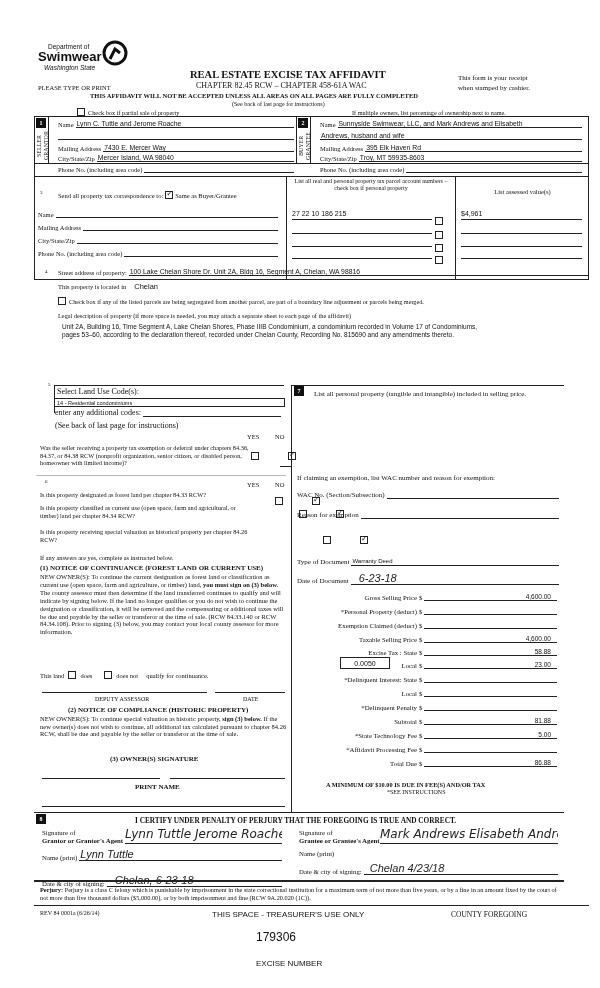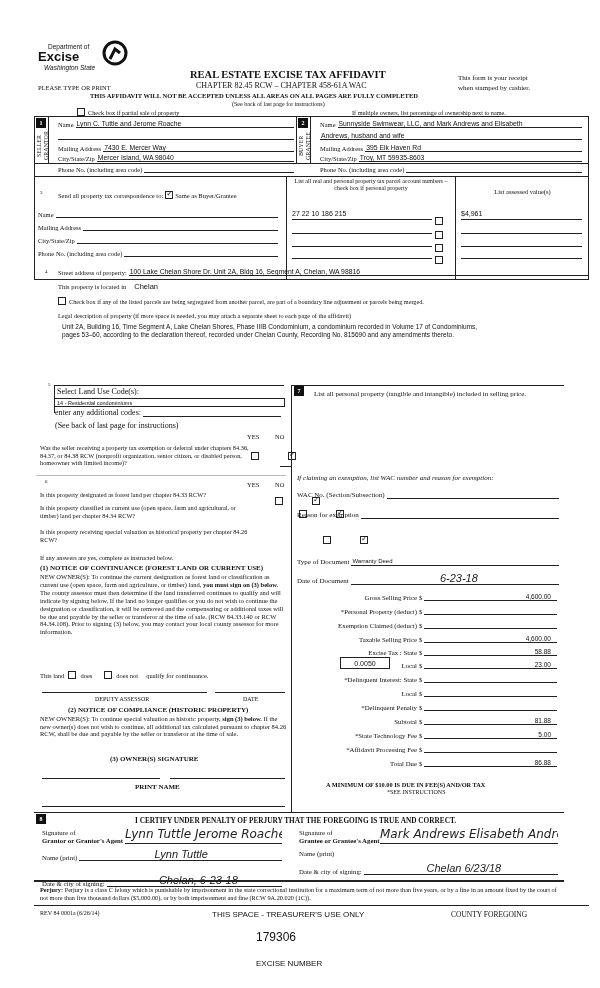--- a/index.html
+++ b/index.html
@@ -1,19 +1,19 @@
 <!DOCTYPE html>
 <html><head>
 <meta charset="utf-8">
 <style>
   * { box-sizing: border-box; margin: 0; padding: 0; }
   body { width: 600px; height: 988px; background: #fff; font-family: "Liberation Serif", serif; color: #111; position: relative; overflow: hidden; }
   .abs { position: absolute; }
   .sans { font-family: "Liberation Sans", sans-serif; }
-  .hand { font-family: "DejaVu Sans", sans-serif; font-style: italic; color: #222; text-align: center; }
+  .hand { font-family: "DejaVu Sans", sans-serif; font-style: italic; color: #222; }
   .fill { font-family: "Liberation Sans", sans-serif; font-size: 7px; }
   .line { border-bottom: 1px solid #222; }
   .cb { display: inline-block; width: 8px; height: 8px; border: 1px solid #222; vertical-align: middle; position: relative; }
   .cb.checked::after { content: "\2713"; position: absolute; top: -3px; left: 0px; font-size: 8px; font-family: "DejaVu Sans", sans-serif; }
   .secnum { background: #111; color: #fff; font-size: 6px; width: 10px; height: 10px; text-align: center; line-height: 10px; font-weight: bold; }
   .vlabel { writing-mode: vertical-rl; transform: rotate(180deg); font-size: 6px; text-align: center; line-height: 7px; }
   .row { position: absolute; display: flex; align-items: flex-end; font-size: 6.5px; }
   .row .lbl { white-space: nowrap; }
   .row .val { flex: 1; border-bottom: 1px solid #222; margin-left: 2px; height: 9px; font-family: "Liberation Sans", sans-serif; font-size: 6.8px; line-height: 9px; padding-left: 1px; }
   .money { position: absolute; display: flex; align-items: flex-end; font-size: 6.8px; }
@@ -23,21 +23,21 @@
   .q { position: absolute; font-size: 6.3px; line-height: 7.5px; width: 215px; }
 </style>
 </head>
 <body>
 
 
 
 
 <div class="abs sans" style="left:38px;top:38px;width:95px;height:40px;">
   <div class="abs" style="left:10px;top:5px;font-size:6.5px;">Department of</div>
-  <div class="abs" style="left:0;top:11px;font-size:13px;font-weight:bold;">Excise</div>
+  <div class="abs" style="left:0;top:11px;font-size:13px;font-weight:bold;">Swimwear</div>
   <div class="abs" style="left:6px;top:26px;font-size:6.5px;font-style:italic;">Washington State</div>
   <svg class="abs" style="left:64px;top:2px;" width="26" height="26" viewBox="0 0 26 26">
     <circle cx="13" cy="13" r="11" fill="none" stroke="#111" stroke-width="3"></circle>
     <path d="M8 19 L13 9 L18 13" fill="none" stroke="#111" stroke-width="3"></path>
   </svg>
 </div>
 <div class="abs" style="left:190px;top:69px;font-size:10.5px;font-weight:bold;">REAL ESTATE EXCISE TAX AFFIDAVIT</div>
 <div class="abs" style="left:38px;top:84px;font-size:6.5px;">PLEASE TYPE OR PRINT</div>
 <div class="abs" style="left:196px;top:81px;font-size:8px;">CHAPTER 82.45 RCW – CHAPTER 458-61A WAC</div>
 <div class="abs" style="left:458px;top:74px;font-size:7px;">This form is your receipt</div>
@@ -242,21 +242,21 @@
 
 
 <div class="abs" style="left:291px;top:385px;width:1px;height:428px;background:#222;"></div>
 
 
 <div class="abs" style="left:292px;top:385px;width:272px;border-top:1px solid #222;"></div>
 <div class="abs secnum" style="left:294px;top:386px;">7</div>
 <div class="abs" style="left:308px;top:389px;width:250px;font-size:7px;line-height:10px;text-indent:6px;">List all  personal property (tangible and intangible) included in selling price.</div>
 <div class="abs" style="left:300px;top:412px;width:260px;height:52px;"></div>
 <div class="abs" style="left:280px;top:466px;width:12px;border-top:1px solid #222;"></div>
-<div class="abs" style="left:297px;top:474px;font-size:7px;font-style:italic;">If claiming an exemption, list WAC number and reason for exemption:</div>
+<div class="abs" style="left:297px;top:474px;font-size:7px;">If claiming an exemption, list WAC number and reason for exemption:</div>
 <div class="row" style="left:297px;top:490px;width:262px;font-size:7px;">
     <span class="lbl">WAC No. (Section/Subsection)</span>
     <span class="val"></span>
   </div>
 <div class="row" style="left:297px;top:510px;width:262px;font-size:7px;">
     <span class="lbl">Reason for exemption</span>
     <span class="val"></span>
   </div>
 
 
@@ -361,21 +361,21 @@
 <div class="abs" style="left:299px;top:829px;font-size:6.8px;line-height:8px;">
   <div>Signature of</div>
   <div style="font-weight:bold;">Grantee or Grantee's Agent</div>
 </div>
 <div class="abs hand" style="left:380px;top:826px;width:178px;height:18px;border-bottom:1px solid #222;font-size:12px;line-height:16px;overflow:hidden;white-space:nowrap;">Mark Andrews Elisabeth Andrews</div>
 <div class="row" style="left:299px;top:850px;width:259px;font-size:6.8px;">
     <span class="lbl">Name (print)</span>
   </div>
 <div class="row" style="left:299px;top:864px;width:259px;font-size:6.8px;">
     <span class="lbl">Date &amp; city of signing:</span>
-    <span class="val hand" style="font-size:11px;height:11px;line-height:9px;padding-left:6px;">Chelan 6/23/18</span>
+    <span class="val hand" style="font-size:11px;height:11px;line-height:9px;padding-left:6px;">Chelan 4/23/18</span>
   </div>
 
 <div class="abs" style="left:34px;top:880px;width:530px;border-top:2px solid #222;"></div>
 
 
 <div class="abs" style="left:40px;top:886px;width:520px;font-size:6.3px;line-height:8px;">
   <b>Perjury:</b>
   <span>Perjury is a class C felony which is punishable by imprisonment in the state correctional institution for a maximum term of not more than five years, or by a fine in an amount fixed by the court of not more than five thousand dollars ($5,000.00), or by both imprisonment and fine (RCW 9A.20.020 (1C)).</span>
 </div>
 <div class="abs" style="left:34px;top:905px;width:555px;border-top:1px solid #222;"></div>

